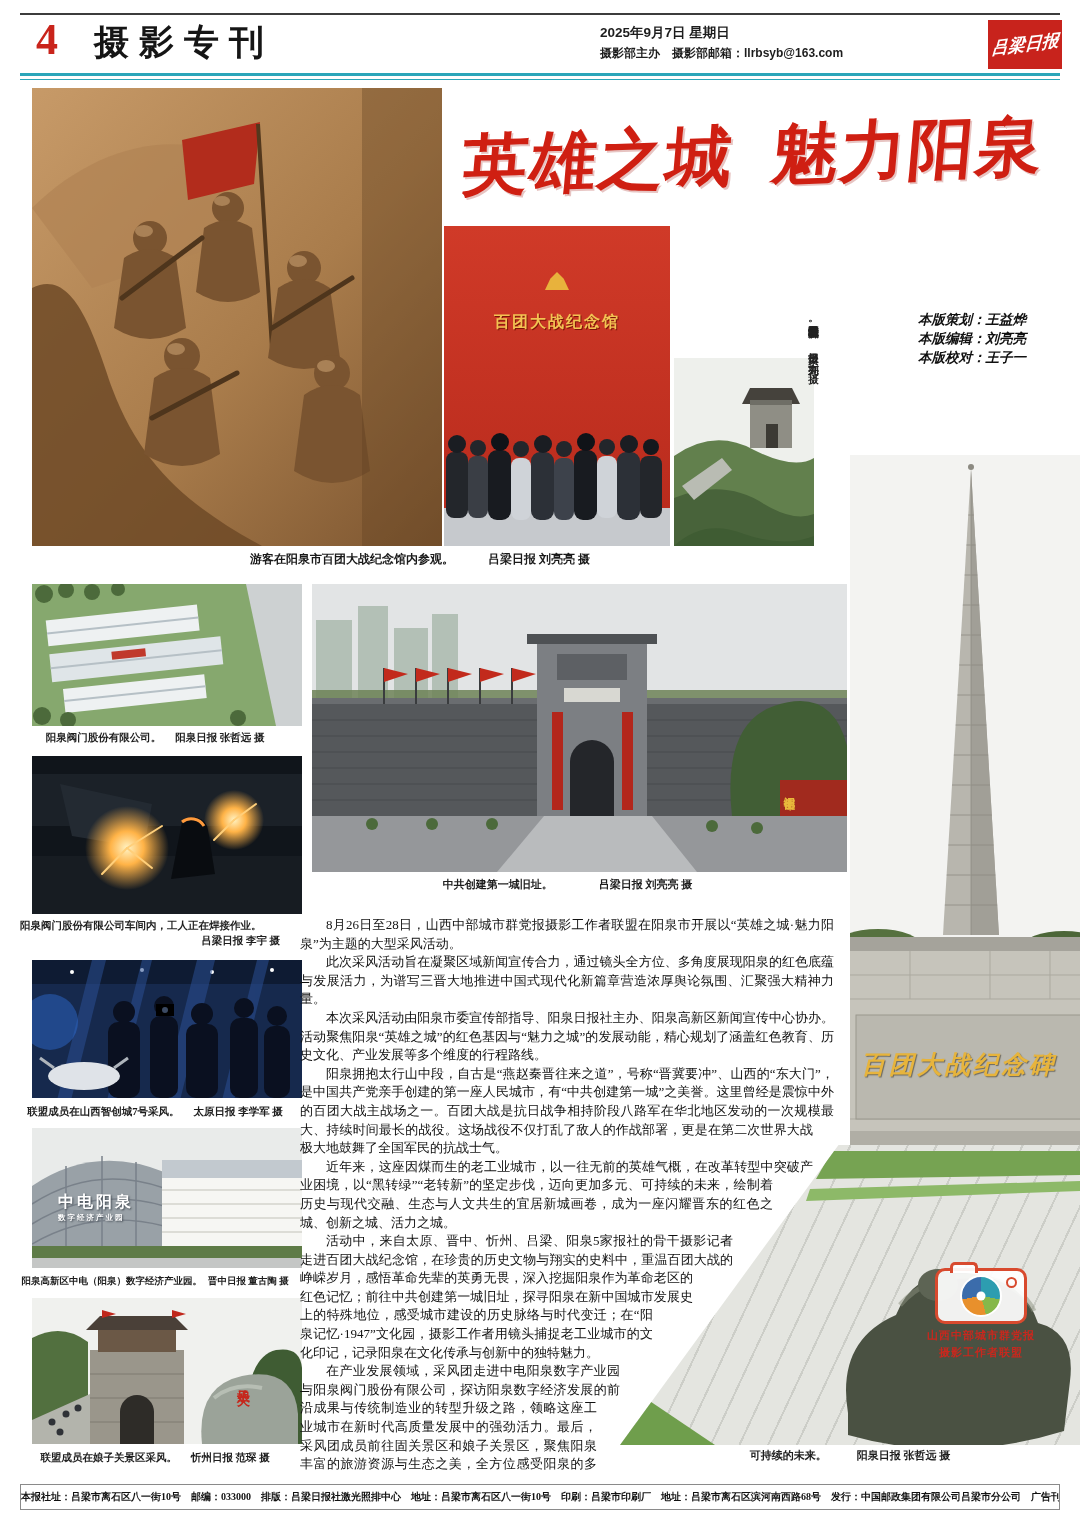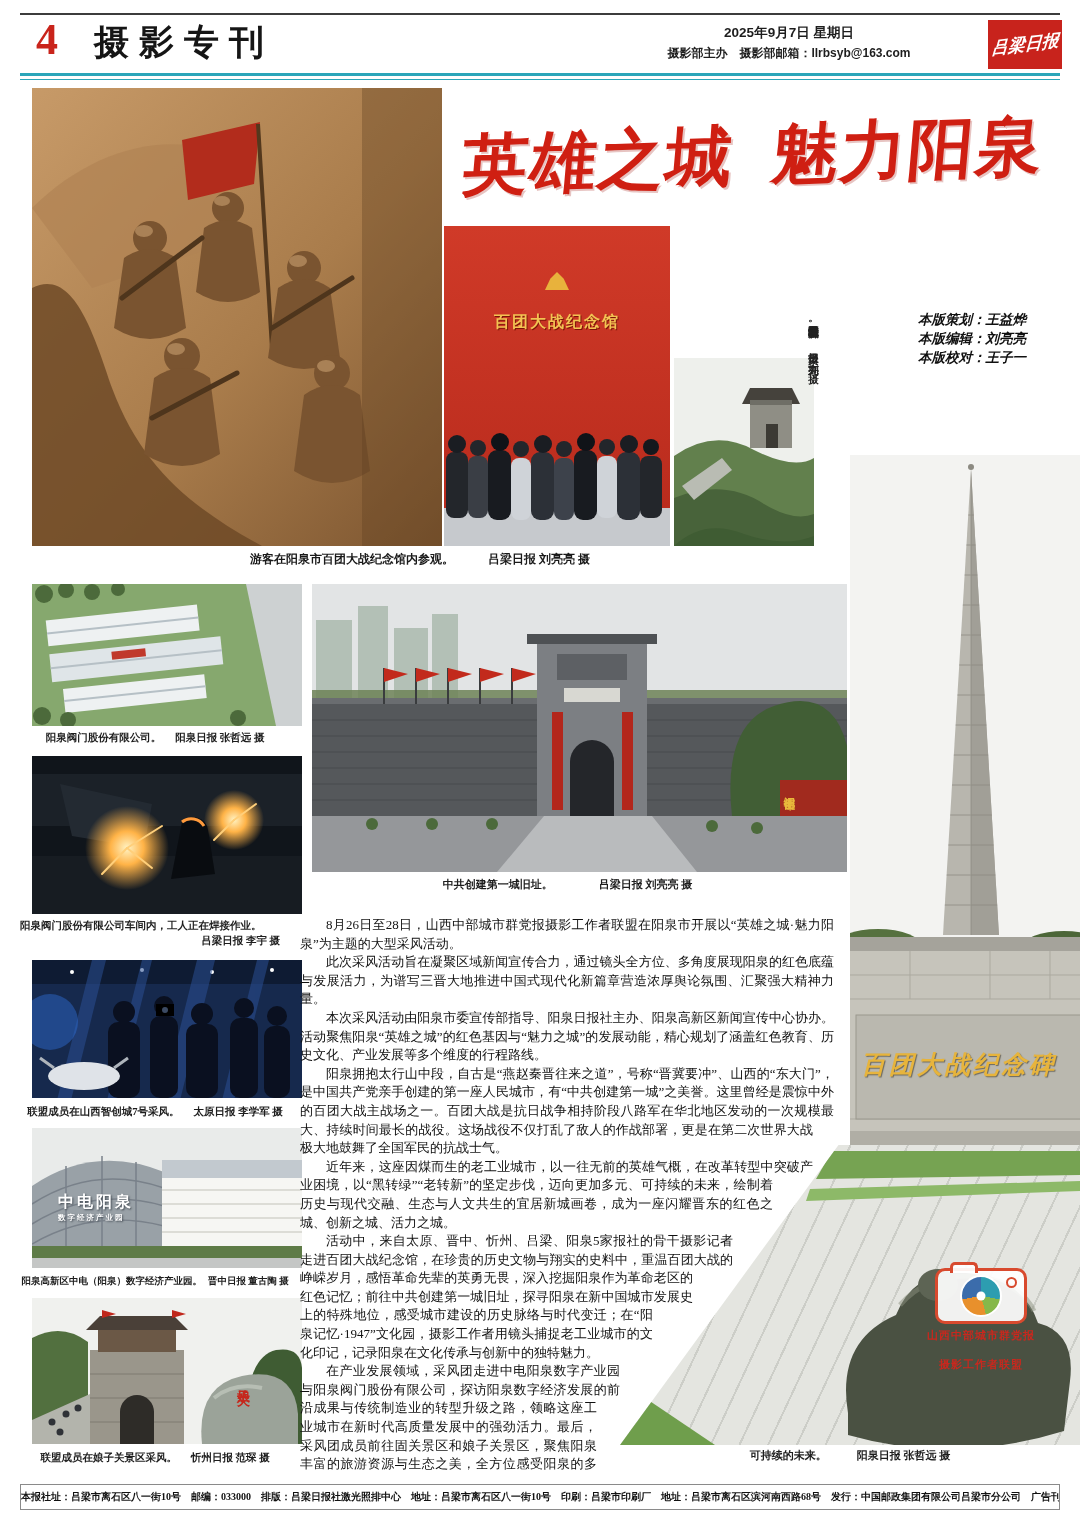--- a/index.html
+++ b/index.html
@@ -6,21 +6,21 @@
   .page{position:relative;width:1080px;height:1519px;background:#ffffff;margin:0 auto;
         font-family:"Liberation Serif",serif;overflow:hidden;}
   .photo{position:absolute;overflow:hidden;background:#ddd;margin-left:12px;}
   .photo svg{display:block;width:100%;height:100%;}
 
   
   .rule-top{position:absolute;left:20px;top:13px;width:1040px;height:2px;background:#3c3c3c;}
   .pagenum{position:absolute;left:36px;top:18px;font:bold 44px/1 "Liberation Serif",serif;color:#c9241b;}
   .section{position:absolute;left:94px;top:24px;font:700 35px/1 "Liberation Sans",sans-serif;
            letter-spacing:10px;color:#151515;}
-  .dateblock{position:absolute;left:600px;top:26px;width:378px;text-align:center;}
+  .dateblock{position:absolute;left:600px;top:26px;width:378px;text-align:left;}
   .dateline{font:bold 13.5px/1 "Liberation Sans",sans-serif;color:#1d1d1d;}
   .deptline{font:bold 12px/1 "Liberation Sans",sans-serif;color:#1d1d1d;margin-top:7px;}
   .masthead{position:absolute;left:988px;top:20px;width:74px;height:49px;background:#c8231c;
             display:flex;align-items:center;justify-content:center;}
   .masthead span{color:#fff;font:bold italic 17px/1 "Liberation Serif",serif;
                  transform:rotate(-7deg) skewX(-10deg);}
   .rule-teal1{position:absolute;left:20px;top:73px;width:1040px;height:3px;background:#2ba6ba;}
   .rule-teal2{position:absolute;left:20px;top:79px;width:1040px;height:1px;background:#2ba6ba;}
 
   
@@ -538,21 +538,21 @@
       <ellipse cx="318" cy="140" rx="20" ry="16" fill="#5d6454"></ellipse>
     </svg>
   </div>
 
   <div class="logo">
     <div class="cam">
       <div class="lens"></div>
       <div class="camdot"></div>
     </div>
     <div class="logo-text">山西中部城市群党报</div>
-    <div class="logo-text" style="margin-top:16px;font-family:Liberation Serif, serif;">摄影工作者联盟</div>
+    <div class="logo-text" style="margin-top:4px;font-family:Liberation Serif, serif;">摄影工作者联盟</div>
   </div>
 
   <div class="moncap">
     <span>可持续的未来。</span>
     <span>阳泉日报 张哲远 摄</span>
   </div>
 
   <div class="footer">本报社址：吕梁市离石区八一街10号　邮编：033000　排版：吕梁日报社激光照排中心　地址：吕梁市离石区八一街10号　印刷：吕梁市印刷厂　地址：吕梁市离石区滨河南西路68号　发行：中国邮政集团有限公司吕梁市分公司　广告刊登热线：0358—8229858　全年订价：540元</div>
 
 </div>

